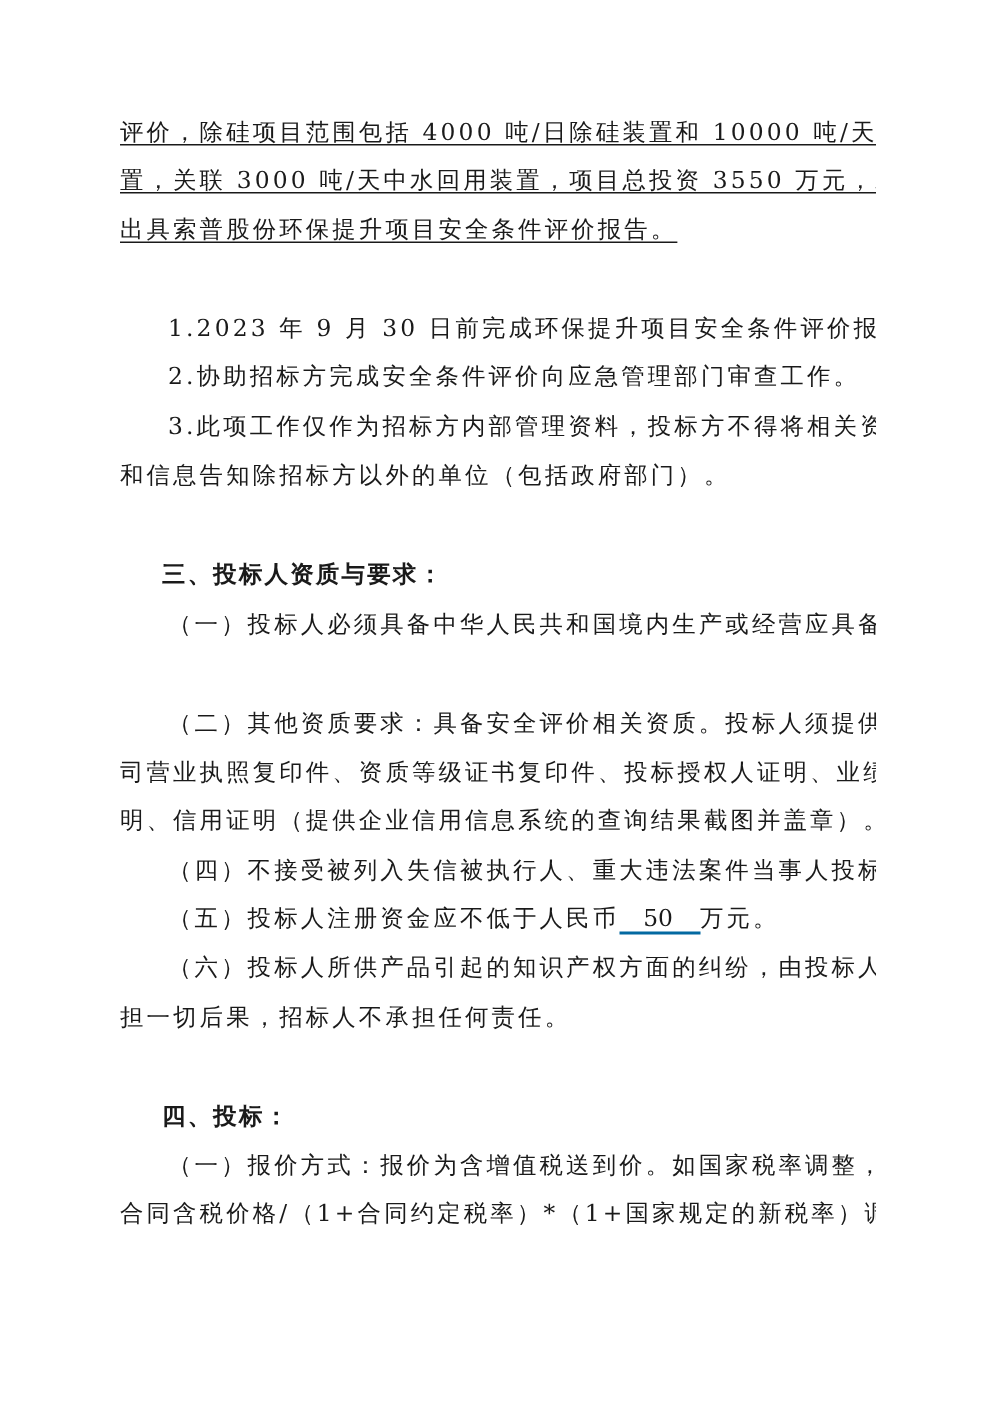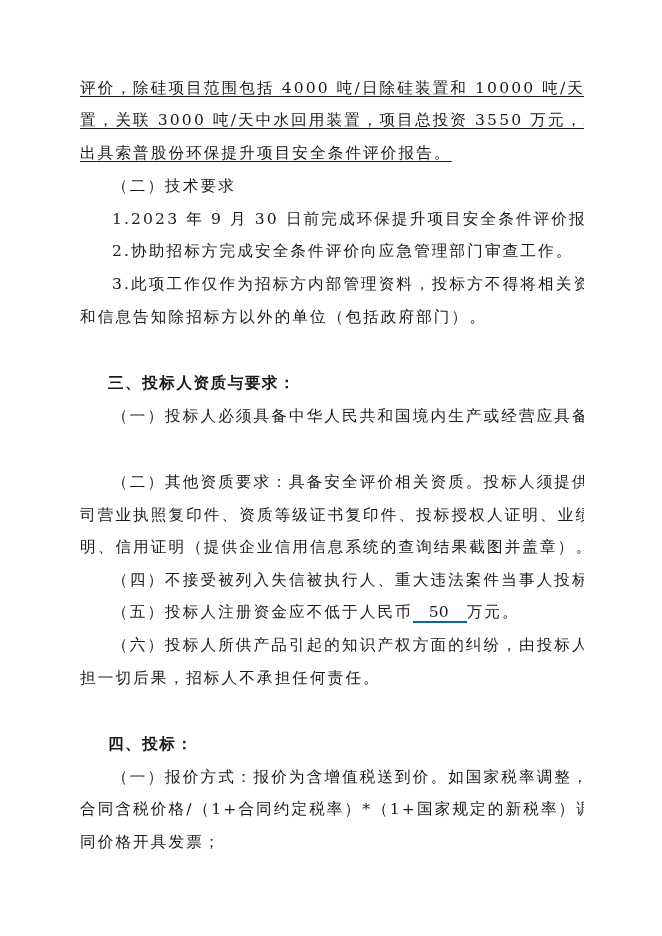--- a/index.html
+++ b/index.html
@@ -51,21 +51,20 @@
   </style>
 </head>
 <body>
 
 <div class="page">
 
   <div class="line" style="top:77px"><span class="u">评价，除硅项目范围包括 4000 吨/日除硅装置和 10000 吨/天降 SS 装</span></div>
   <div class="line" style="top:109px"><span class="u">置，关联 3000 吨/天中水回用装置，项目总投资 3550 万元，对该项目</span></div>
   <div class="line" style="top:142px"><span class="u">出具索普股份环保提升项目安全条件评价报告。</span></div>
 
-  <div class="line indent" style="top:175px">（二）技术要求</div>
   <div class="line indent" style="top:208px">1.2023 年 9 月 30 日前完成环保提升项目安全条件评价报告。</div>
   <div class="line indent" style="top:240px">2.协助招标方完成安全条件评价向应急管理部门审查工作。</div>
   <div class="line indent" style="top:273px">3.此项工作仅作为招标方内部管理资料，投标方不得将相关资料</div>
   <div class="line" style="top:306px">和信息告知除招标方以外的单位（包括政府部门）。</div>
 
   <div class="line heading h-indent" style="top:372px">三、投标人资质与要求：</div>
 
   <div class="line indent" style="top:405px">（一）投标人必须具备中华人民共和国境内生产或经营应具备的</div>
   <div class="line indent" style="top:471px">（二）其他资质要求：具备安全评价相关资质。投标人须提供公</div>
   <div class="line" style="top:504px">司营业执照复印件、资质等级证书复印件、投标授权人证明、业绩证</div>
@@ -76,15 +75,14 @@
     <span>（五）投标人注册资金应不低于人民币</span><span class="blank">50</span><span>万元。</span>
   </div>
 
   <div class="line indent" style="top:634px">（六）投标人所供产品引起的知识产权方面的纠纷，由投标人承</div>
   <div class="line" style="top:667px">担一切后果，招标人不承担任何责任。</div>
 
   <div class="line heading h-indent" style="top:733px">四、投标：</div>
 
   <div class="line indent" style="top:766px">（一）报价方式：报价为含增值税送到价。如国家税率调整，按</div>
   <div class="line" style="top:798px">合同含税价格/（1+合同约定税率）*（1+国家规定的新税率）调整合</div>
-  <div class="line" style="top:831px">同价格开具发票；</div>
 
 </div>
 
 </body></html>

